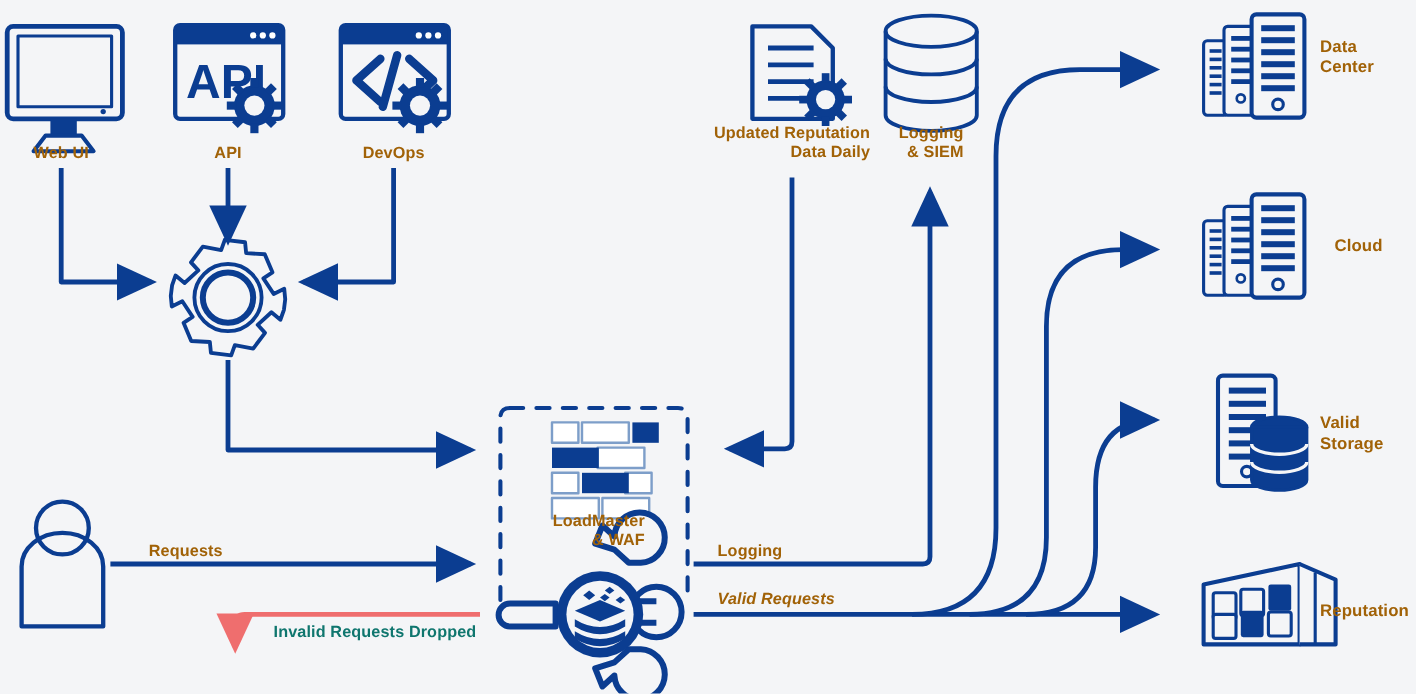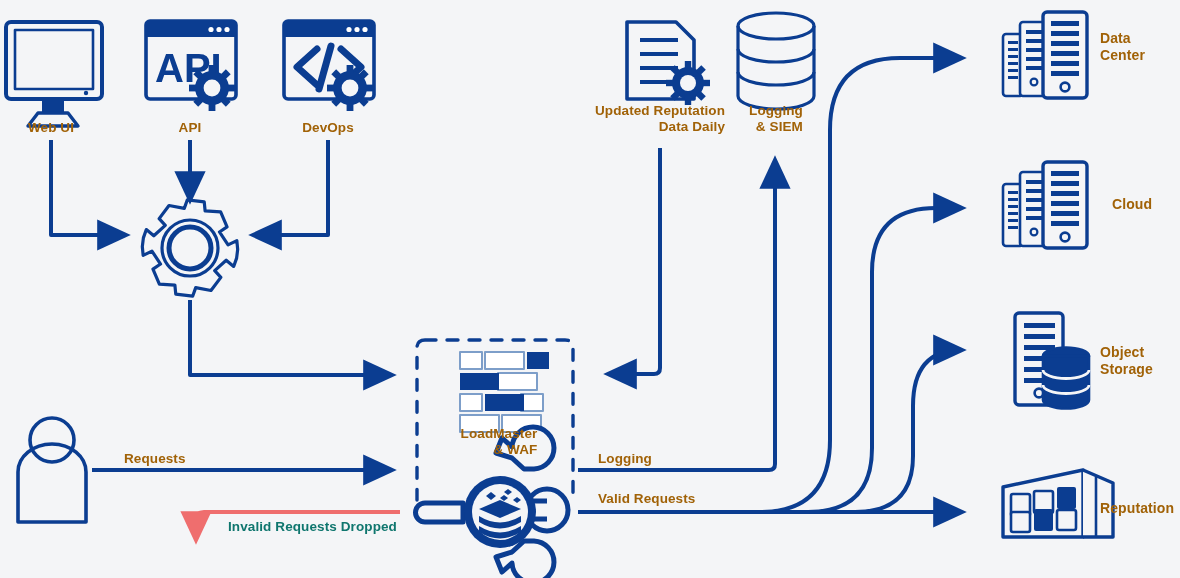--- a/index.html
+++ b/index.html
@@ -340,22 +340,22 @@
   <div class="lbl center" style="left:776px;top:103px;">Logging
 &amp; SIEM</div>
 
   <div class="lbl center" style="left:499px;top:426px;">LoadMaster
 &amp; WAF</div>
 
   <div class="lbl left" style="left:96px;top:451px;padding-left:28px;">Requests</div>
   <div class="lbl left red" style="left:228px;top:519px;">Invalid Requests Dropped</div>
 
   <div class="lbl left" style="left:598px;top:451px;">Logging</div>
-  <div class="lbl left" style="left:598px;top:491px;">Valid Requests</div>
+  <div class="lbl left" style="left:598px;top:491px;font-style:italic;">Valid Requests</div>
 
   <div class="lbl left big" style="left:1100px;top:30px;">Data
 Center</div>
   <div class="lbl left big" style="left:1100px;top:196px;margin-left:12px;">Cloud</div>
-  <div class="lbl left big" style="left:1100px;top:344px;">Object
+  <div class="lbl left big" style="left:1100px;top:344px;">Valid
 Storage</div>
   <div class="lbl left big" style="left:1100px;top:500px;">Reputation</div>
 
 </div>
 
 </body></html>

